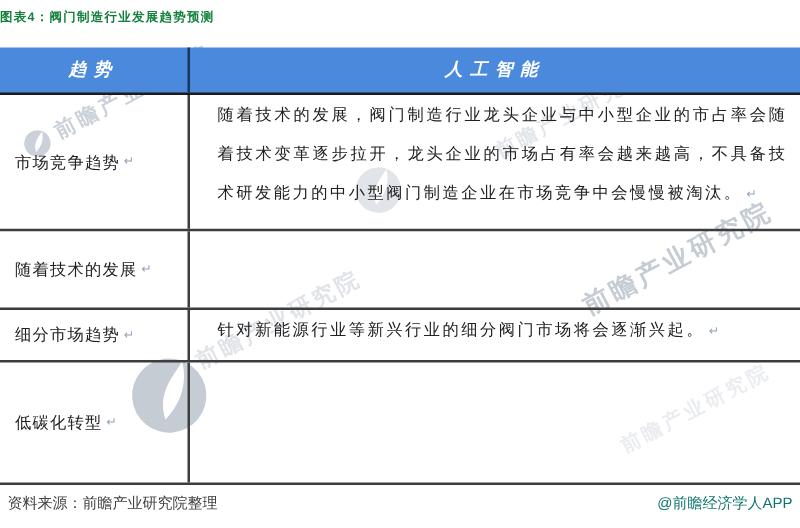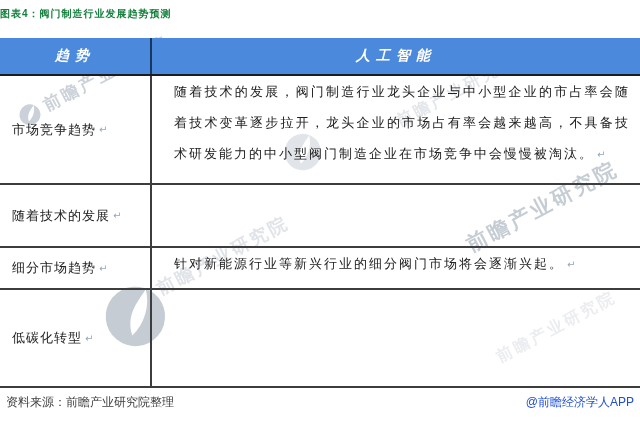--- a/index.html
+++ b/index.html
@@ -62,21 +62,21 @@
   }
   .pm { color:#93a6bd; font-size:10px; letter-spacing:0; margin-left:3px; font-family:"DejaVu Sans",sans-serif; }
 
   
   .footer {
     position:absolute; top:394px; left:6px; width:628px;
     display:flex; justify-content:space-between; align-items:flex-start;
     font-family:"Liberation Sans","DejaVu Sans",sans-serif; font-size:12px;
   }
   .footer-source { color:#3f3f3f; }
-  .footer-credit { color:#1d4ed8; }
+  .footer-credit { color:#0f766e; }
 </style>
 </head>
 <body>
 
 <div class="page">
 
   <div class="wm wm1">
       <span>前瞻产业研究院</span>
     </div>
   <div class="wm wm2">

